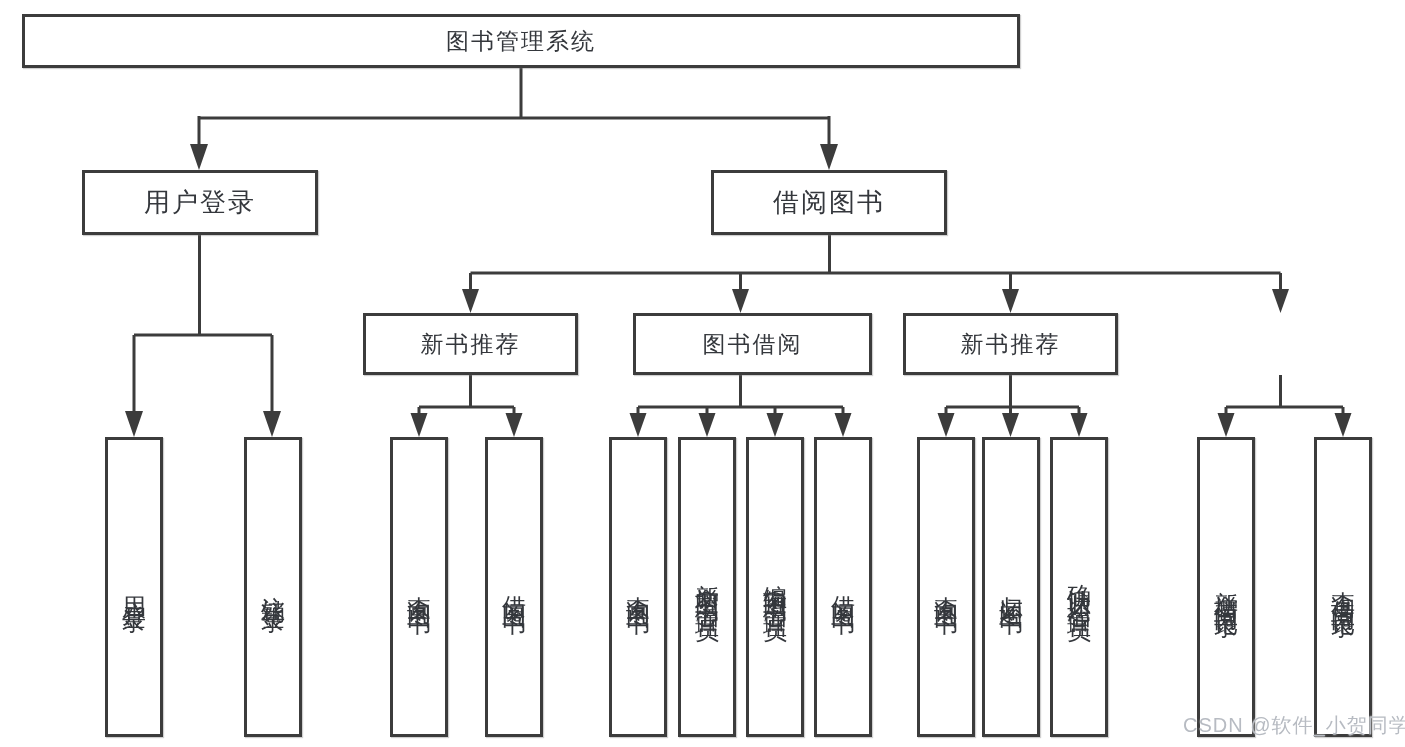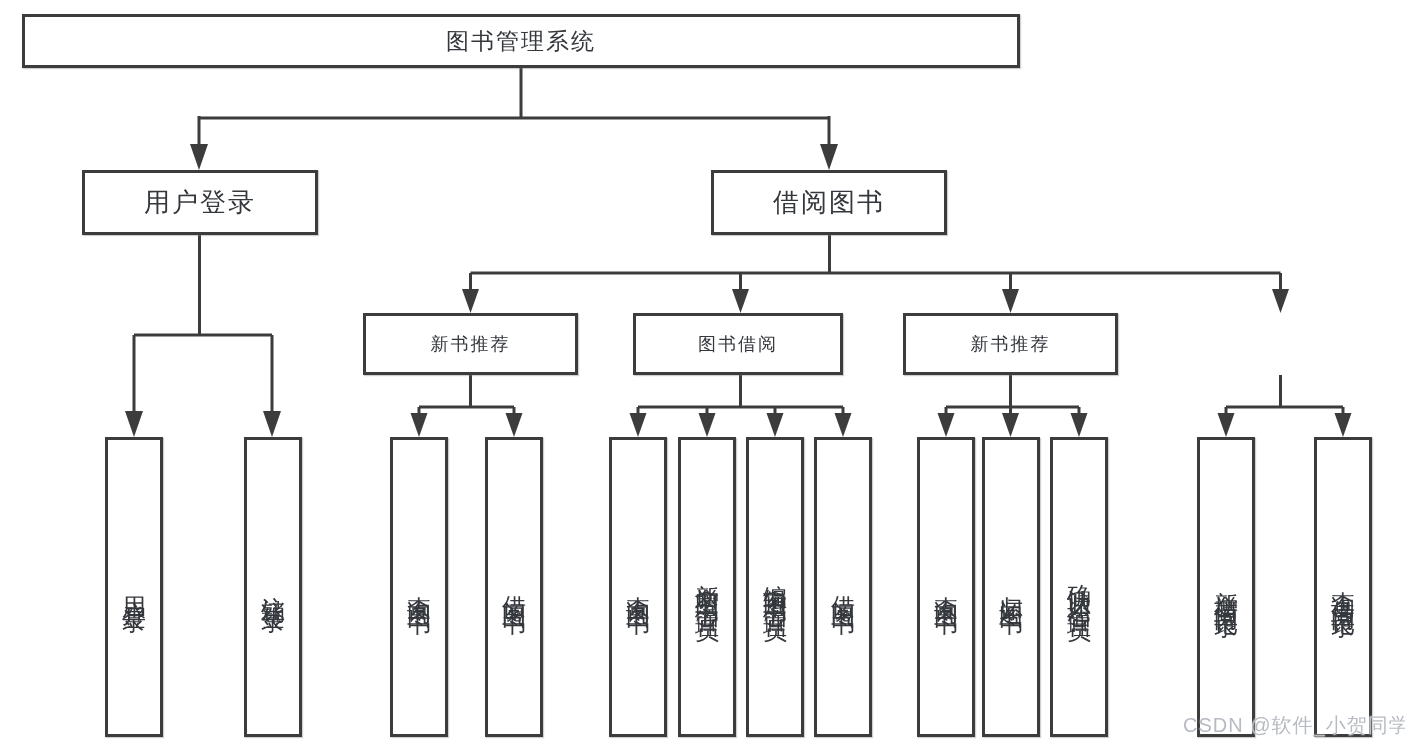--- a/index.html
+++ b/index.html
@@ -32,21 +32,21 @@
     align-items: center;
     justify-content: center;
     box-shadow: 1px 1px 1px rgba(120,120,120,0.35);
   }
   .hnode {
     letter-spacing: 2px;
     white-space: nowrap;
   }
   .root-node   { font-size: 23px; text-align: right; }
   .branch-node { font-size: 26px; }
-  .module-node { font-size: 18px; }
+  .module-node { font-size: 23px; }
   .vnode {
     writing-mode: vertical-rl;
     text-orientation: mixed;
     font-size: 24px;
     letter-spacing: 5px;
     line-height: 1;
   }
   .watermark {
     position: absolute;
     left: 1183px;
@@ -102,21 +102,21 @@
       <path d="M1343 437 l-8.5 -24 h17 z"></path>
     </g>
   </svg>
 
   <div class="node hnode root-node" style="left:22px; top:14px; width:998px; height:54px;">图书管理系统</div>
 
   <div class="node hnode branch-node" style="left:82px; top:170px; width:236px; height:65px;">用户登录</div>
   <div class="node hnode branch-node" style="left:711px; top:170px; width:236px; height:65px;">借阅图书</div>
 
   <div class="node hnode module-node" style="left:363px; top:313px; width:215px; height:62px;">新书推荐</div>
-  <div class="node hnode module-node" style="left:633px; top:313px; width:210px; height:62px;">图书借阅</div>
+  <div class="node hnode module-node" style="left:633px; top:313px; width:239px; height:62px;">图书借阅</div>
   <div class="node hnode module-node" style="left:903px; top:313px; width:215px; height:62px;">新书推荐</div>
 
   <div class="node vnode" style="left:105px; top:437px; width:58px; height:300px;">用户登录</div>
   <div class="node vnode" style="left:244px; top:437px; width:58px; height:300px;">注销登录</div>
 
   <div class="node vnode" style="left:390px; top:437px; width:58px; height:300px;">查询图书</div>
   <div class="node vnode" style="left:485px; top:437px; width:58px; height:300px;">借阅图书</div>
 
   <div class="node vnode" style="left:609px; top:437px; width:58px; height:300px;">查询图书</div>
   <div class="node vnode" style="left:678px; top:437px; width:58px; height:300px;">新增图书（管理员）</div>

